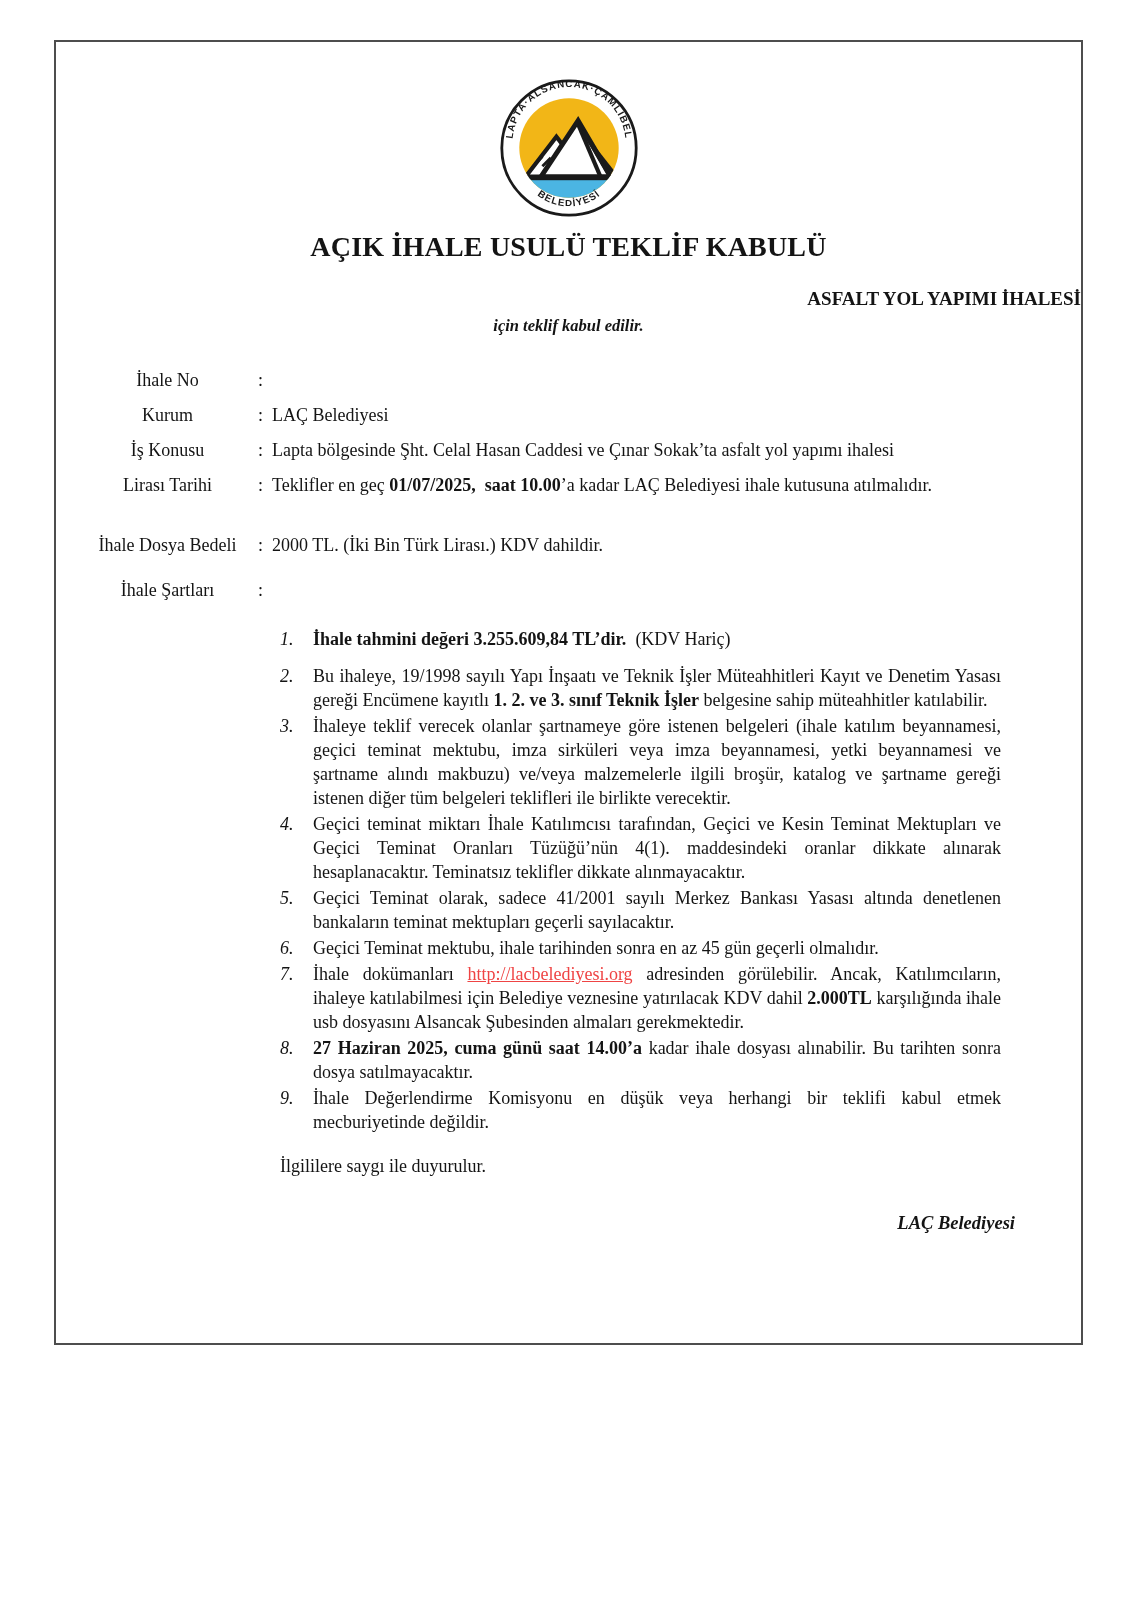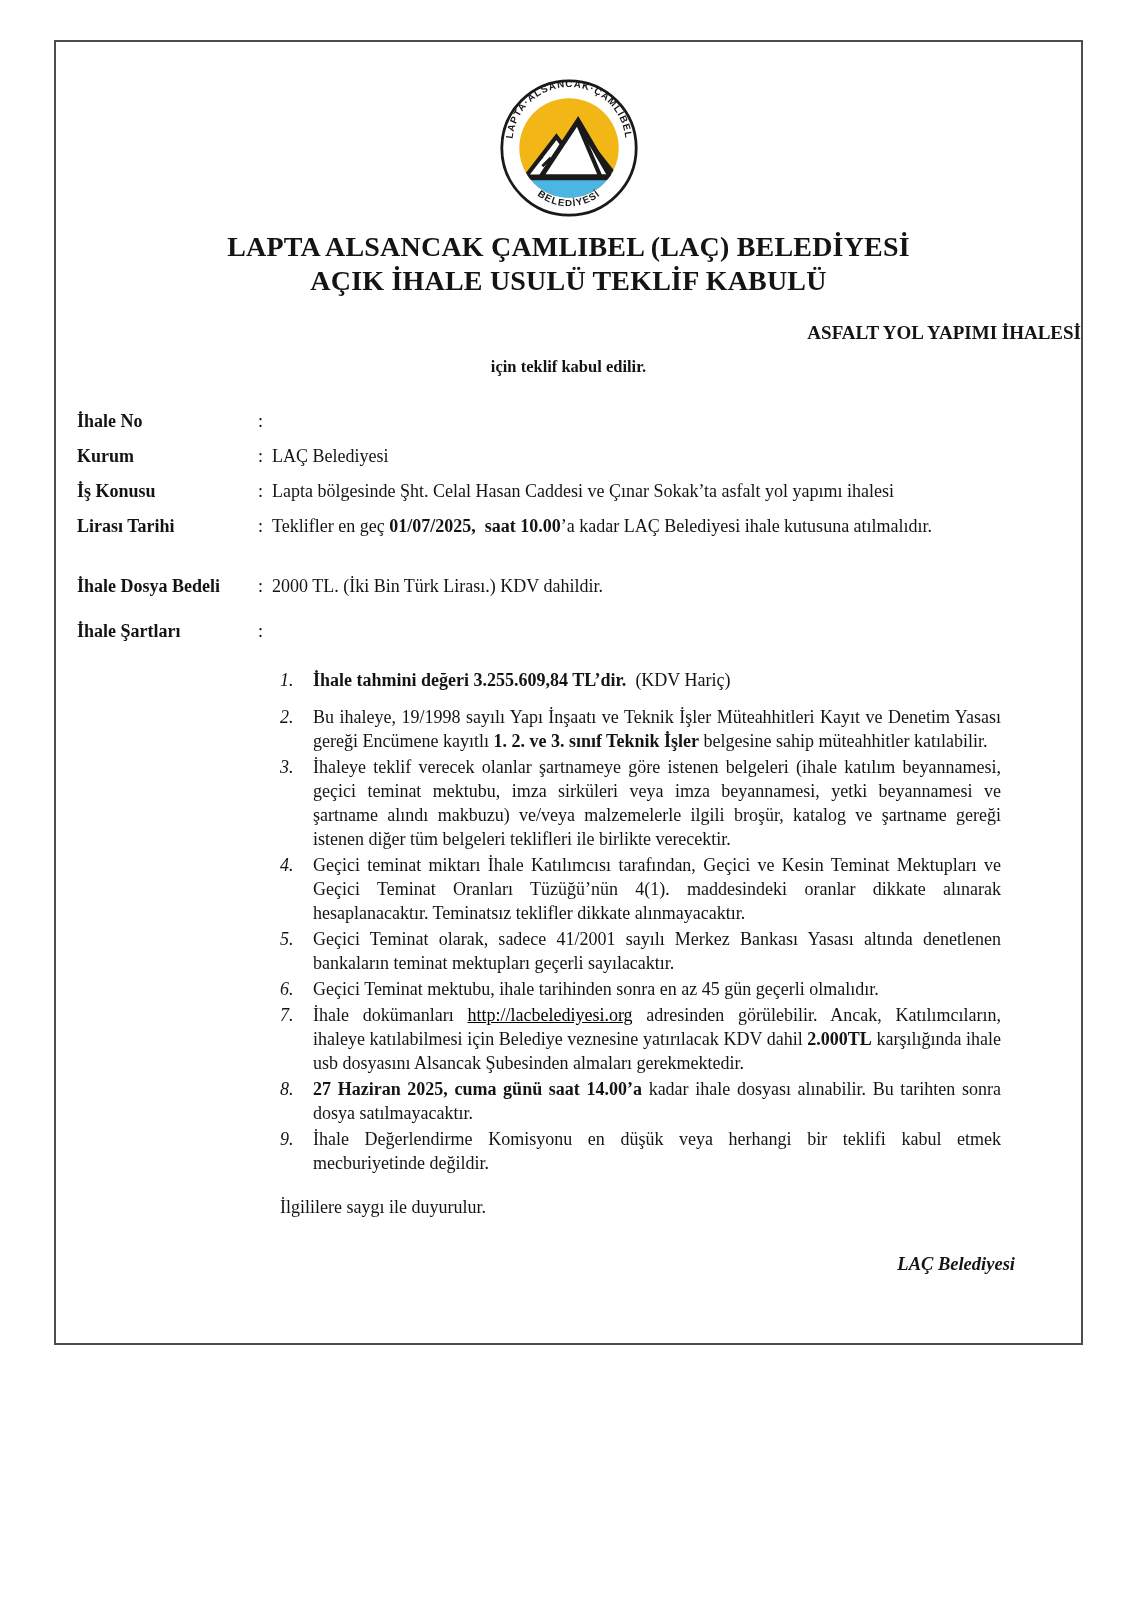--- a/index.html
+++ b/index.html
@@ -12,36 +12,36 @@
     position:absolute;left:54px;top:40px;width:1029px;height:1305px;
     border:2px solid #4d4d4d;box-sizing:border-box;background:#ffffff;overflow:hidden;
   }
   .logo-wrap{text-align:center;margin-top:36px;height:140px;}
   .logo-wrap svg{width:140px;height:140px;}
   .title{
     text-align:center;font-weight:bold;font-size:28px;line-height:34px;margin-top:12px;
     letter-spacing:0.2px;
   }
   .subtitle1{text-align:right;font-weight:bold;font-size:19px;margin-top:24px;}
-  .subtitle2{text-align:center;font-weight:bold;font-size:16.5px;margin-top:13px;}
+  .subtitle2{text-align:center;font-weight:bold;font-size:16.5px;margin-top:6px;font-style:italic;}
   .fields{margin:34px 26px 0 21px;}
   .field-row{display:flex;line-height:20px;font-size:18px;margin-bottom:15px;}
   .field-row:nth-child(3){}
   .field-row:nth-child(4){margin-bottom:40px;}
   .field-row:nth-child(5){margin-bottom:25px;}
-  .field-label{font-weight:bold;width:181px;flex-shrink:0;}
+  .field-label{font-weight:normal;width:181px;flex-shrink:0;text-align:center;}
   .field-colon{width:14px;flex-shrink:0;}
   .field-value{flex:1;}
   .terms{margin:27px 80px 0 224px;}
   .term-row{display:flex;margin-bottom:2px;}
   .term-row:first-child{margin-bottom:13px;}
   .term-num{font-style:italic;width:33px;flex-shrink:0;font-size:18px;line-height:24px;}
   .term-text{flex:1;text-align:justify;font-size:18px;line-height:24px;}
   .b{font-weight:bold;}
-  a.link{color:#000000;cursor:pointer;}
+  a.link{color:#ef4444;cursor:pointer;}
   .closing{margin:20px 80px 0 224px;font-size:18px;line-height:24px;}
   .signature{margin:35px 66px 0 0;text-align:right;font-weight:bold;font-style:italic;font-size:18.5px;}
   .logo-arc-text{font-family:"Liberation Sans", sans-serif;font-weight:bold;letter-spacing:1.5px;}
 </style>
 </head>
 <body>
 
 <div class="doc-frame">
 
   <div class="logo-wrap">
@@ -74,21 +74,20 @@
       <text class="logo-arc-text" font-size="14" fill="#1a1a1a">
         <textPath href="#arcTop" startOffset="50%" text-anchor="middle">LAPTA·ALSANCAK·ÇAMLIBEL</textPath>
       </text>
       <text class="logo-arc-text" font-size="14" fill="#1a1a1a">
         <textPath href="#arcBottom" startOffset="50%" text-anchor="middle">BELEDİYESİ</textPath>
       </text>
     </svg>
   </div>
 
   <div class="title">
-    <div>LAPTA ALSANCAK ÇAMLIBEL (LAÇ) BELEDİYESİ</div>
     <div>AÇIK İHALE USULÜ TEKLİF KABULÜ</div>
   </div>
 
   <div class="subtitle1">ASFALT YOL YAPIMI İHALESİ</div>
   <div class="subtitle2">için teklif kabul edilir.</div>
 
   <div class="fields">
       <div class="field-row">
         <div class="field-label">İhale No</div>
         <div class="field-colon">:</div>

